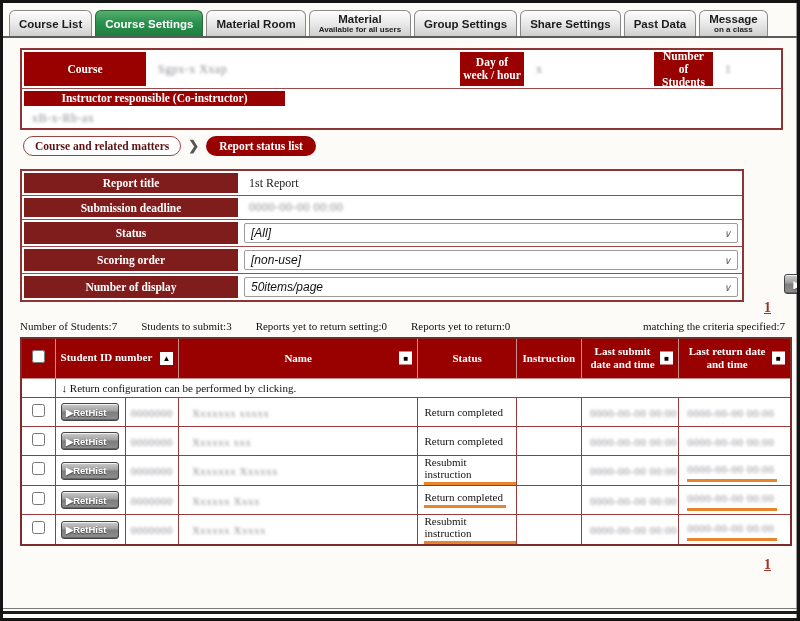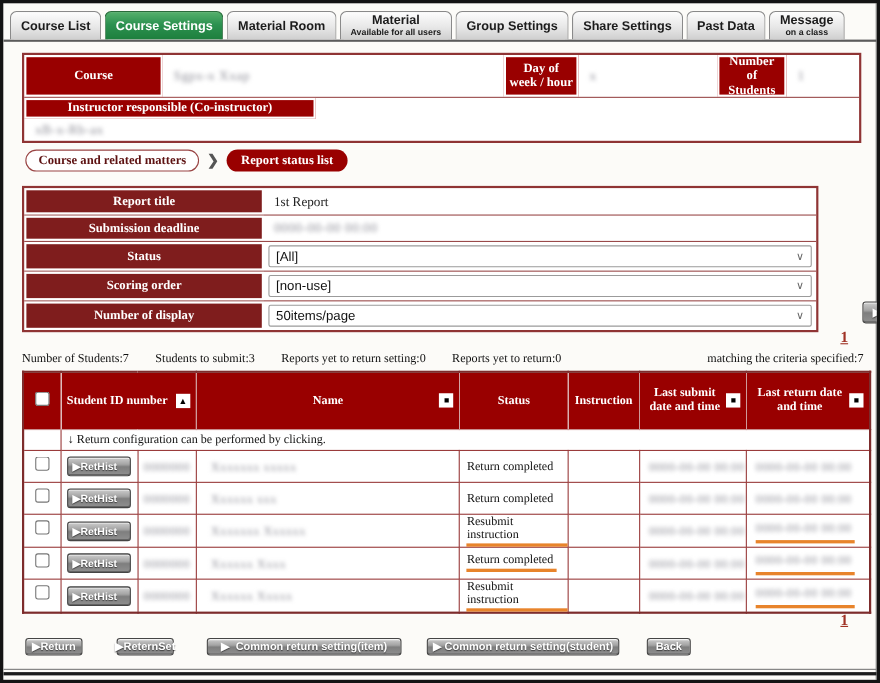--- a/index.html
+++ b/index.html
@@ -66,20 +66,21 @@
     display:flex; align-items:center; justify-content:center; text-align:center;
     border:2px solid #ffffff; padding:1px 3px;
   }
   .fval { flex:1; display:flex; align-items:center; padding:0 9px; font-size:12px; color:#222; }
   .frow.h23 { height:24px; } .frow.h26 { height:27px; }
   .fakeselect {
     flex:1; height:20px; margin:0 1px; border:1px solid #9b9b9b; border-radius:2px;
     background:#fff; display:flex; align-items:center; justify-content:space-between;
     padding:0 6px; font-family:"Liberation Sans", sans-serif; font-size:12px; color:#111;
     cursor:pointer;
+    font-style:italic;
   }
   .fakeselect .chev { color:#666; font-size:10px; }
   
   .gbtn {
     display:inline-flex; align-items:center; justify-content:center;
     color:#fff; font-family:"Liberation Sans", sans-serif; font-weight:bold;
     background:linear-gradient(180deg,#cdcdcd 0%,#a3a3a3 40%,#7e7e7e 52%,#8f8f8f 100%);
     border:1px solid #454545; border-radius:3px;
     box-shadow: inset 0 1px 0 rgba(255,255,255,.75), inset 0 -1px 0 rgba(0,0,0,.3);
     text-shadow:0 1px 1px rgba(0,0,0,.55); cursor:pointer; white-space:pre;
@@ -102,21 +103,21 @@
   table.rtable {
     position:absolute; left:17px; top:334px; width:772px;
     border-collapse:collapse; border:2px solid #7d2c2c; background:#fff;
   }
   .rtable td { border:1px solid #9a3b3b; }
   .rtable th {
     border:1px solid #c98f8f; background:#990000; color:#fff;
     font-size:11px; font-weight:bold; line-height:13px; text-align:center;
     position:relative; padding:2px 3px;
   }
-  .rtable thead tr { height:52px; }
+  .rtable thead tr { height:40px; }
   .note-row { height:19px;margin-left:12px; }
   .note-row td { font-size:11px; padding-left:6px; color:#111; }
   .rtable tbody tr.data { height:29px; }
   .cell-center { text-align:center; }
   .rethist { width:58px; height:18px; font-size:9.5px; margin:0 auto; padding-right:8px; }
   .blur {
     color:#8f8f98; filter:blur(1.7px); letter-spacing:.5px;
     font-size:11px; user-select:none; white-space:nowrap;
   }
   .id-cell { padding-left:5px; }
@@ -366,24 +367,17 @@
         <td class="status-cell"><span class="uline">Resubmit instruction</span></td>
         <td class="instr-cell"></td>
         <td class="date-cell"><span class="blur">0000-00-00 00:00</span></td>
         <td class="date-cell"><span class="uline"><span class="blur">0000-00-00 00:00</span></span></td>
       </tr>
     </tbody>
   </table>
 
   <div class="pagenum pg-bottom">1</div>
 
-  <div class="actions">
-    <div class="gbtn b-return">▶Return</div>
-    <div class="gbtn b-returnset">▶ReternSet</div>
-    <div class="gbtn b-common-item">▶  Common return setting(item)</div>
-    <div class="gbtn b-common-student">▶ Common return setting(student)</div>
-    <div class="gbtn b-back">Back</div>
-  </div>
 
 
   <div class="bottomrule"></div>
 
 </div>
 
 </body></html>

